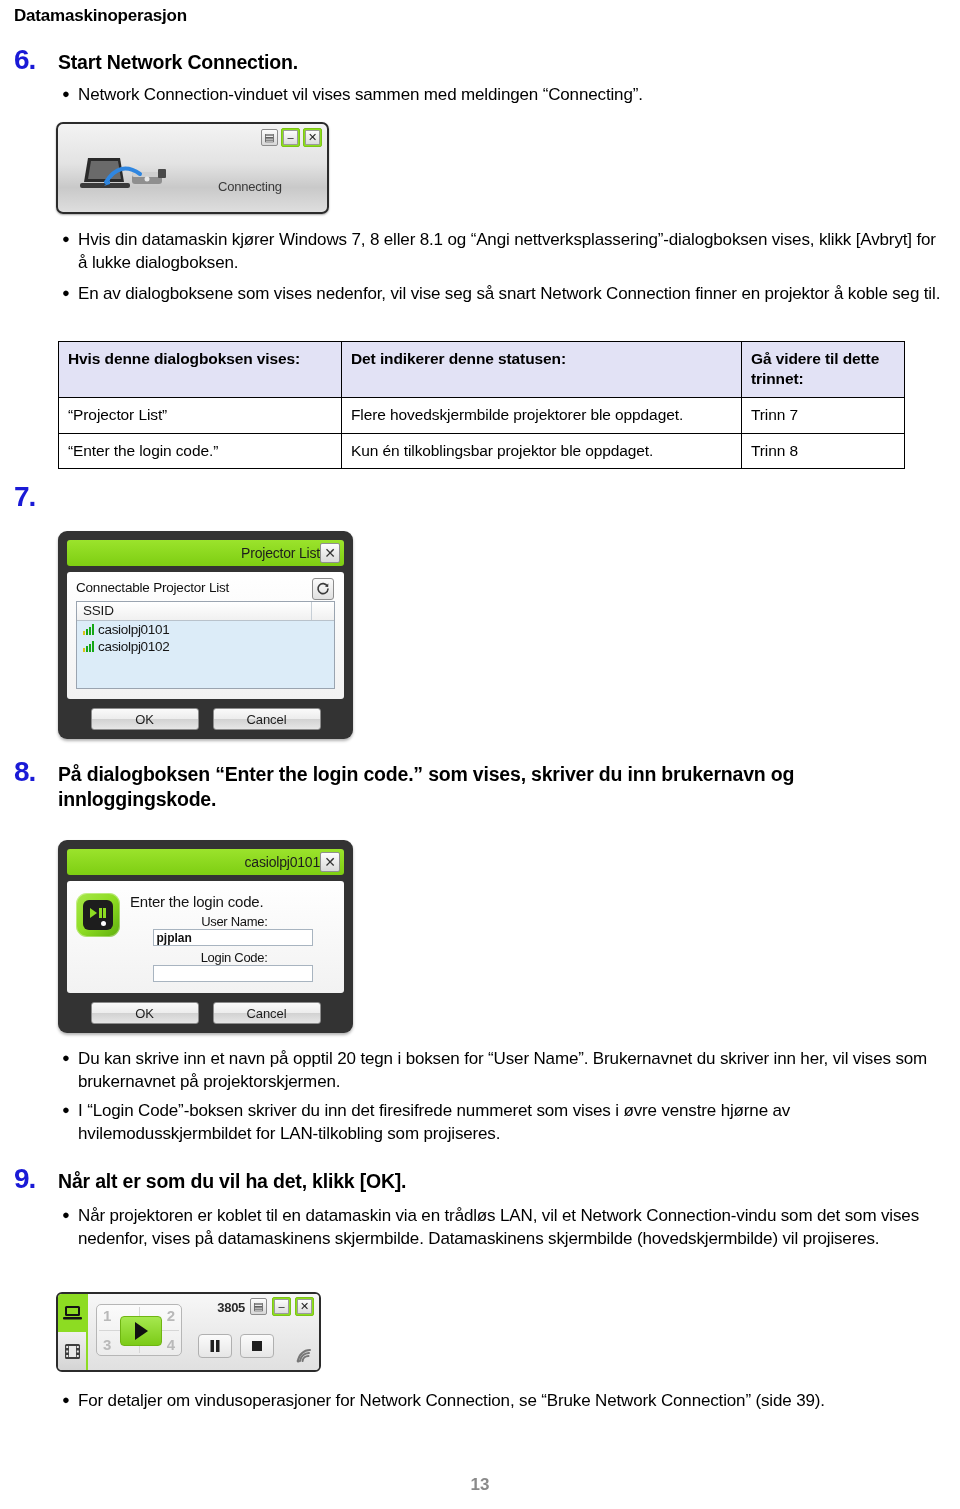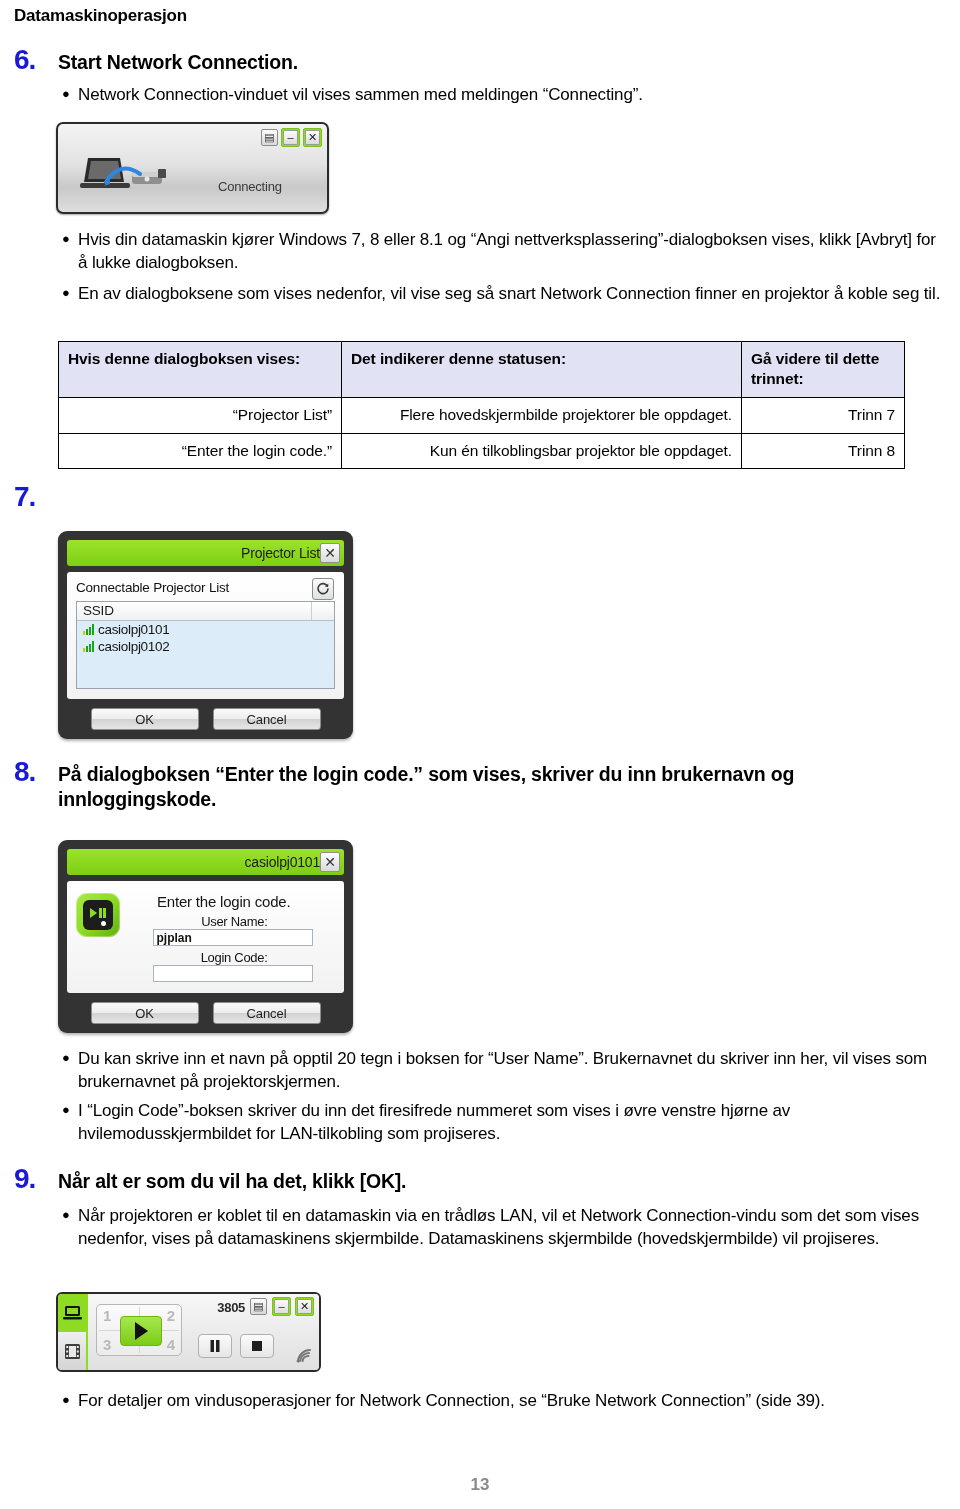--- a/index.html
+++ b/index.html
@@ -44,21 +44,21 @@
 
   
   .tbl {
     position:absolute; border-collapse:collapse; table-layout:fixed;
   }
   .tbl td, .tbl th {
     border:1px solid #000; padding:7px 9px 8px 9px;
     font-size:15.5px; vertical-align:top; text-align:left; letter-spacing:-0.1px;
   }
   .tbl thead th { background:#e2e2f5; font-weight:bold; line-height:1.3; }
-  .tbl tbody td { background:#ffffff; font-weight:normal; line-height:1.25;text-align:right; }
+  .tbl tbody td { background:#ffffff; font-weight:normal; line-height:1.25; }
 
   
   .connwin {
     position:absolute;
     background: linear-gradient(to bottom,#f3f3f3 0%, #e3e3e3 45%, #c9c9c9 72%, #dedede 100%);
     border:2px solid #2b2b2b; border-radius:7px;
     box-shadow: 0 1px 2px rgba(0,0,0,.35);
     overflow:hidden;
   }
   .connwin .ctrls { position:absolute; right:5px; top:4px; display:flex; gap:3px; align-items:center; }
@@ -132,21 +132,21 @@
   .sig i.b3 { height:8px; }
   .sig i.b4 { height:11px; }
 
   .form-row { display:flex; align-items:center; margin-top:4px;flex-direction:column; }
   .form-lab { font-size:13px; width:80px; text-align:right; padding-right:5px; color:#131313; letter-spacing:-0.3px;}
   .form-in {
     width:160px; height:17px; border:1px solid #a8b4c0; background:#ffffff;
     font-size:12px; padding:0 3px; display:flex; align-items:center; color:#111;
     font-weight:bold;
   }
-  .prompt { font-size:15px; color:#141414; letter-spacing:-0.2px; margin-bottom:3px;margin-left:27px; }
+  .prompt { font-size:15px; color:#141414; letter-spacing:-0.2px; margin-bottom:3px; }
 
   .app-icon {
     width:44px; height:44px; border-radius:11px;
     background:linear-gradient(135deg,#a8e84a 0%, #8ddc22 50%, #5fae0e 100%);
     display:flex; align-items:center; justify-content:center; position:relative;
     box-shadow: inset 0 0 0 1px rgba(255,255,255,.35);
   }
   .app-icon .screen {
     width:30px; height:30px; background:#1d1d1d; border-radius:6px; position:relative;
     display:flex; align-items:center; justify-content:center; flex-direction:column;

